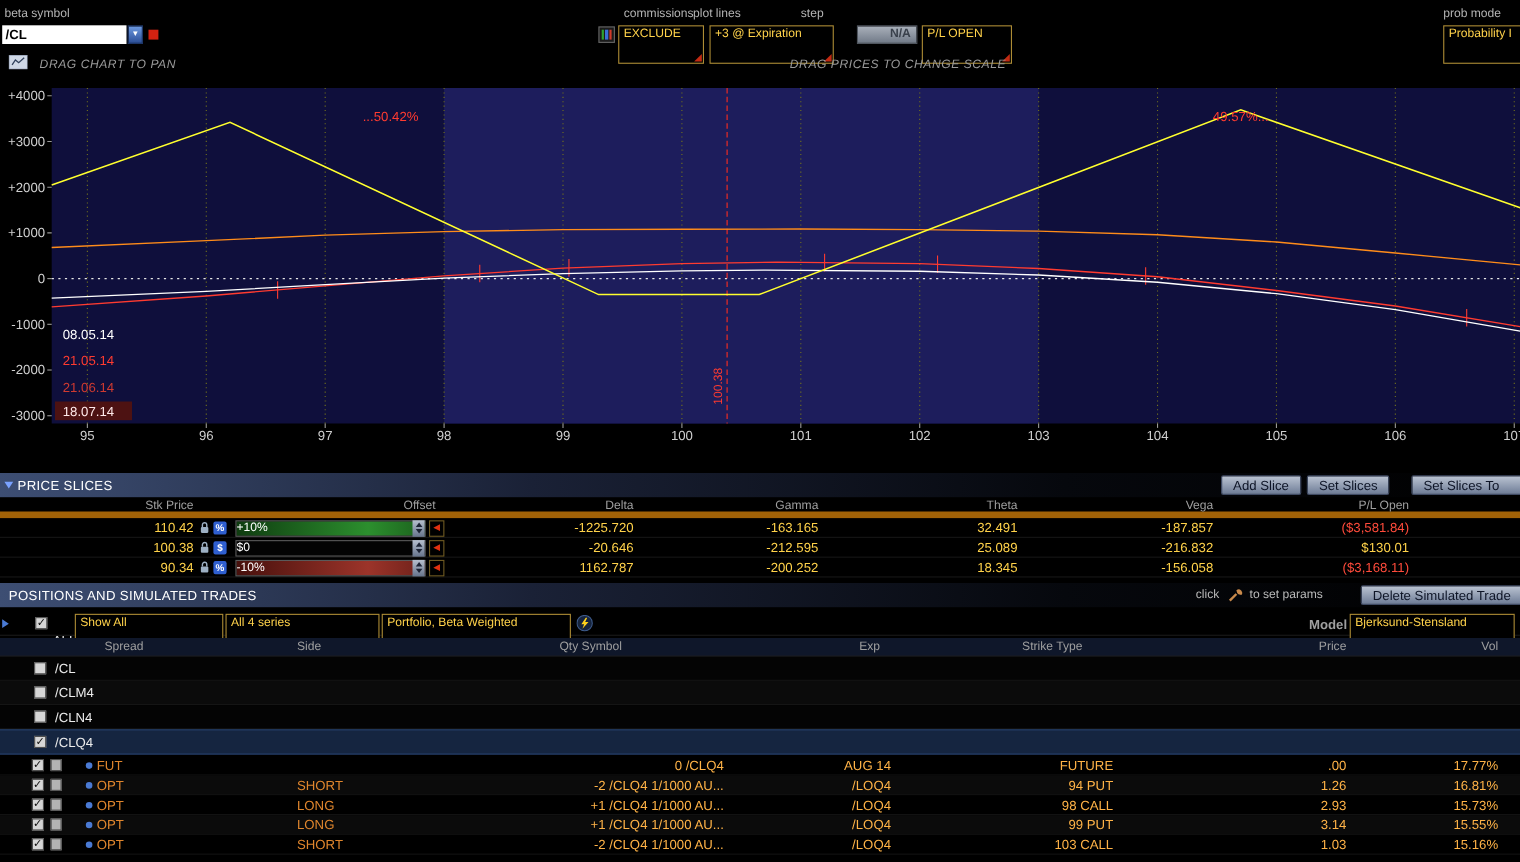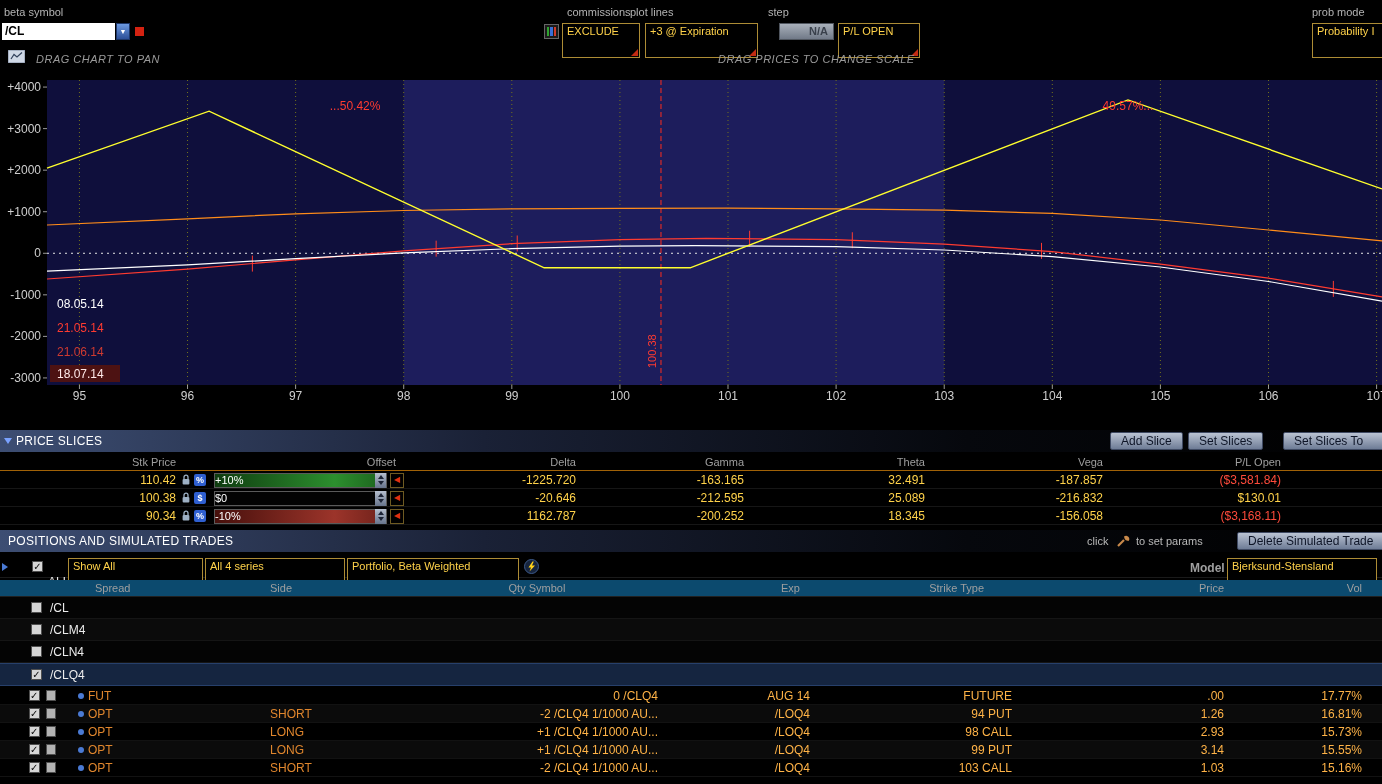--- a/index.html
+++ b/index.html
@@ -78,21 +78,21 @@
   .glabel{position:absolute;color:#9f9f9f;font-size:12px;font-weight:bold;}
   .cb{display:inline-block;width:11px;height:11px;background:#d6d6d6;border:1px solid #4f4f4f;
       font-size:10px;line-height:9px;text-align:center;color:#0d0d0d;font-style:normal;}
   .cb.empty{background:#b3b3b3;}
   .abs{position:absolute;}
   .bolt{position:absolute;}
 
   .pos-grid{position:absolute;left:0;width:1382px;display:grid;
             grid-template-columns:84px 184px 142px 254px 148px 202px 212px 138px minmax(0,1fr);
             align-items:center;}
-  .pos-head{height:17px;background:#0c4a6e;border-bottom:1px solid #202020;}
+  .pos-head{height:17px;background:#0f172a;border-bottom:1px solid #202020;}
   .h{color:#9f9f9f;font-size:11px;white-space:nowrap;}
   .pl11{padding-left:11px;}.pl2{padding-left:2px;}
   .center{text-align:center;}
   .pr12{padding-right:12px;}.pr30{padding-right:30px;}.pr6{padding-right:6px;}.pr2{padding-right:2px;}
 
   .grp{position:absolute;left:0;width:1382px;height:22px;display:flex;align-items:center;gap:8px;
        padding-left:31px;border-bottom:1px solid #151515;}
   .grp .gl{color:#ececec;font-size:12px;}
   .grp.hl{background:#152540;border-top:1px solid #27406b;border-bottom:1px solid #27406b;}
 
@@ -104,21 +104,21 @@
   .tval{color:#ffb347;font-size:12px;white-space:nowrap;overflow:hidden;}
 </style>
 </head>
 <body>
 
 <div class="app">
 
   <span class="lbl" style="left:4px;top:6px">beta symbol</span>
   <span class="lbl" style="left:567px;top:6px">commissions</span>
   <span class="lbl" style="left:630px;top:6px">plot lines</span>
-  <span class="lbl" style="left:768px;top:6px">step</span>
+  <span class="lbl" style="left:728px;top:6px">step</span>
   <span class="lbl" style="left:1312px;top:6px">prob mode</span>
 
   <div class="sym-input" style="left:2px;top:23px">
     <span>/CL</span>
   </div>
   <div class="sym-btn" style="left:116px;top:23px">▼</div>
   <div class="red-sq" style="left:135px;top:27px"></div>
 
   <div class="color-icon" style="left:544px;top:24px">
     <i style="background:#2fa32f"></i>
@@ -232,21 +232,21 @@
     </svg>
 
   <div class="sec-hdr" style="top:430px">
     <span class="sec-arrow"></span>
     <span class="sec-title">PRICE SLICES</span>
     <button class="btn" style="left:1110px">Add Slice</button>
     <button class="btn" style="left:1188px">Set Slices</button>
     <button class="btn" style="left:1283px;width:140px">Set Slices To</button>
   </div>
 
-  <div class="sl-row" style="top:454px;border-bottom:1px solid #a16207">
+  <div class="sl-row" style="top:454px;border-bottom:6px solid #a16207">
     <span class="hdr right">Stk Price</span>
     <span></span>
     <span class="hdr right pad12">Offset</span>
     <span class="hdr right">Delta</span>
     <span class="hdr right">Gamma</span>
     <span class="hdr right">Theta</span>
     <span class="hdr right">Vega</span>
     <span class="hdr right">P/L Open</span>
     <span></span>
   </div>

